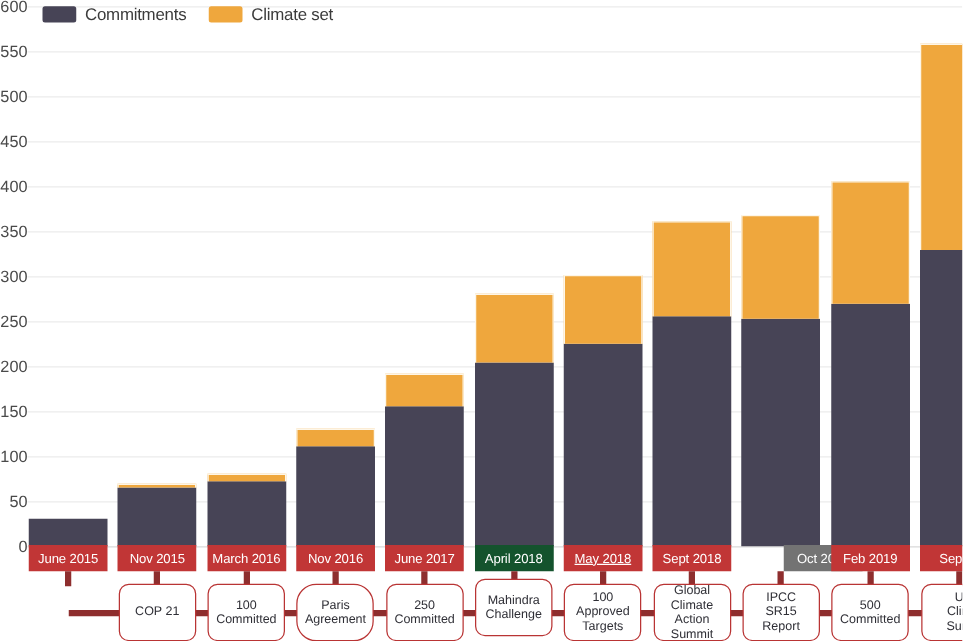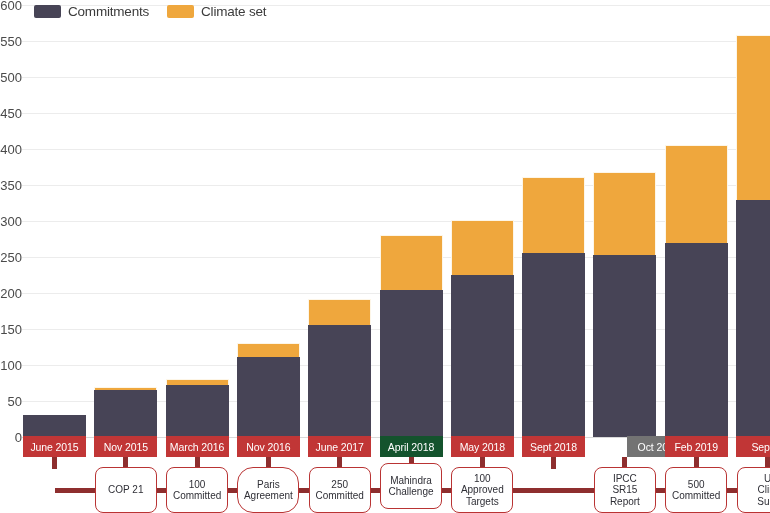--- a/index.html
+++ b/index.html
@@ -252,21 +252,21 @@
       </div>
   </div>
 
   <div id="dates">
       <div class="date-chip" style="left: 23px; width: 63px; background: rgb(193, 54, 54);">June 2015</div>
       <div class="date-chip" style="left: 94.3px; width: 63px; background: rgb(193, 54, 54);">Nov 2015</div>
       <div class="date-chip" style="left: 165.6px; width: 63px; background: rgb(193, 54, 54);">March 2016</div>
       <div class="date-chip" style="left: 236.9px; width: 63px; background: rgb(193, 54, 54);">Nov 2016</div>
       <div class="date-chip" style="left: 308.2px; width: 63px; background: rgb(193, 54, 54);">June 2017</div>
       <div class="date-chip" style="left: 379.5px; width: 63px; background: #14532d;">April 2018</div>
-      <div class="date-chip" style="left: 450.8px; width: 63px; background: rgb(193, 54, 54);">May 2018</div>
+      <div class="date-chip" style="left: 450.8px; width: 63px; background: rgb(193, 54, 54); text-decoration: underline;">May 2018</div>
       <div class="date-chip" style="left: 522.1px; width: 63px; background: rgb(193, 54, 54);">Sept 2018</div>
       <div class="date-chip" style="left: 627px; width: 63px; background: #737373;">Oct 2018</div>
       <div class="date-chip" style="left: 664.7px; width: 63px; background: rgb(193, 54, 54);">Feb 2019</div>
       <div class="date-chip" style="left: 736px; width: 63px; background: rgb(193, 54, 54);">Sept/O</div>
     </div>
 
   <div id="events">
       <div class="stem" style="left: 52px; top: 0px; height: 12px; background: rgb(142, 46, 46);"></div>
       <div class="event-link" style="left: 54.5px; width: 71.3px; top: 30.5px; background: rgb(142, 46, 46);"></div>
       <div class="stem" style="left: 123.3px; top: 0px; height: 12px; background: rgb(142, 46, 46);"></div>
@@ -294,20 +294,23 @@
       <div class="event-box" style="left: 380px; top: 6px; width: 62px; height: 46px;">
         <div><span>Mahindra</span><br><span>Challenge</span></div>
       </div>
       <div class="stem" style="left: 479.8px; top: 0px; height: 12px; background: rgb(142, 46, 46);"></div>
       <div class="event-link" style="left: 482.3px; width: 71.3px; top: 30.5px; background: rgb(142, 46, 46);"></div>
       <div class="event-box" style="left: 451.3px; top: 10px; width: 62px; height: 46px;">
         <div><span>100</span><br><span>Approved</span><br><span>Targets</span></div>
       </div>
       <div class="stem" style="left: 551.1px; top: 0px; height: 12px; background: rgb(142, 46, 46);"></div>
       <div class="event-link" style="left: 553.6px; width: 71.3px; top: 30.5px; background: rgb(142, 46, 46);"></div>
+      <div class="event-box" style="left: 522.6px; top: 10px; width: 62px; height: 46px;">
+        <div><span>Global</span><br><span>Climate</span><br><span>Action</span><br><span>Summit</span></div>
+      </div>
       <div class="stem" style="left: 622.4px; top: 0px; height: 12px; background: rgb(142, 46, 46);"></div>
       <div class="event-link" style="left: 624.9px; width: 71.3px; top: 30.5px; background: rgb(142, 46, 46);"></div>
       <div class="event-box" style="left: 593.9px; top: 10px; width: 62px; height: 46px;">
         <div><span>IPCC</span><br><span>SR15</span><br><span>Report</span></div>
       </div>
       <div class="stem" style="left: 693.7px; top: 0px; height: 12px; background: rgb(142, 46, 46);"></div>
       <div class="event-link" style="left: 696.2px; width: 71.3px; top: 30.5px; background: rgb(142, 46, 46);"></div>
       <div class="event-box" style="left: 665.2px; top: 10px; width: 62px; height: 46px;">
         <div><span>500</span><br><span>Committed</span></div>
       </div>

